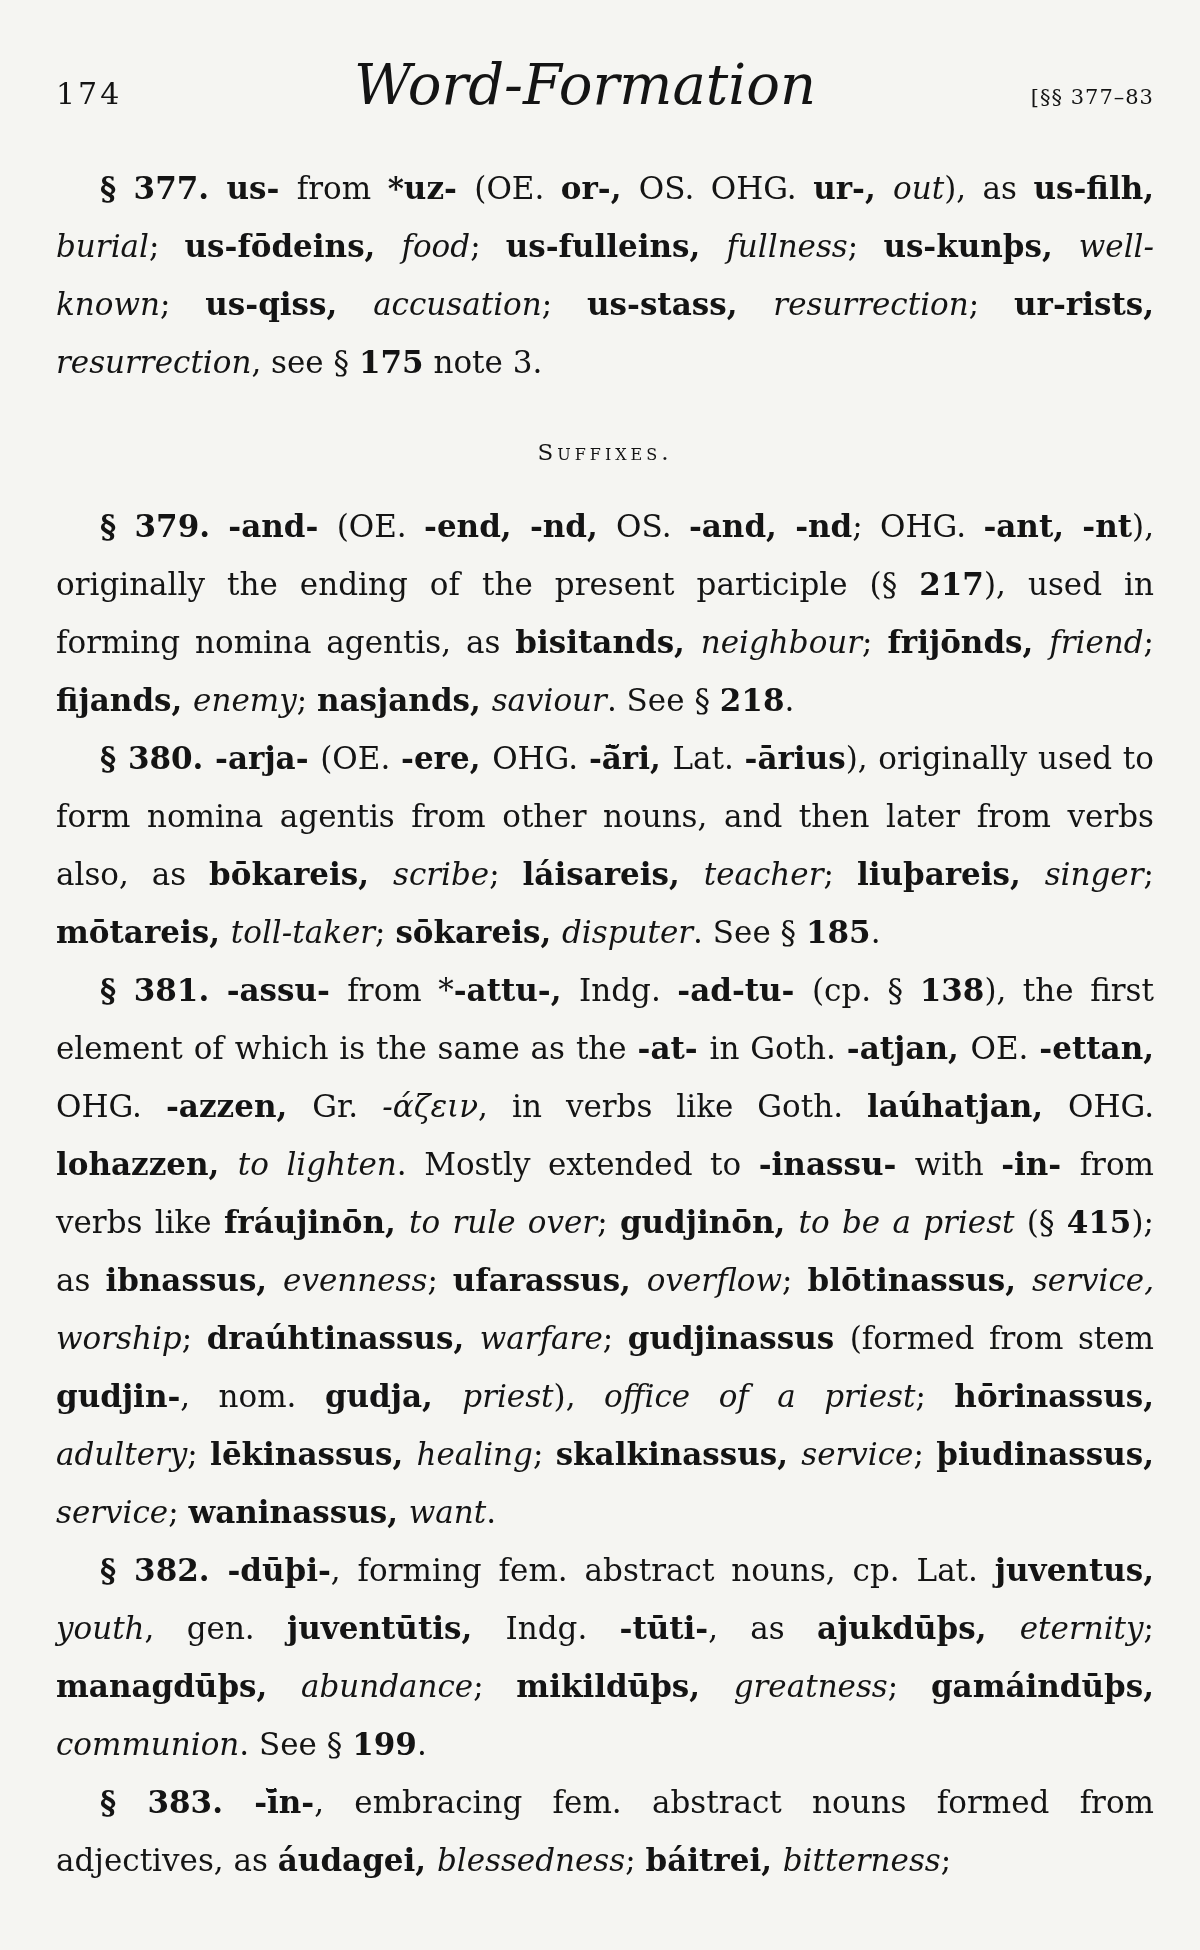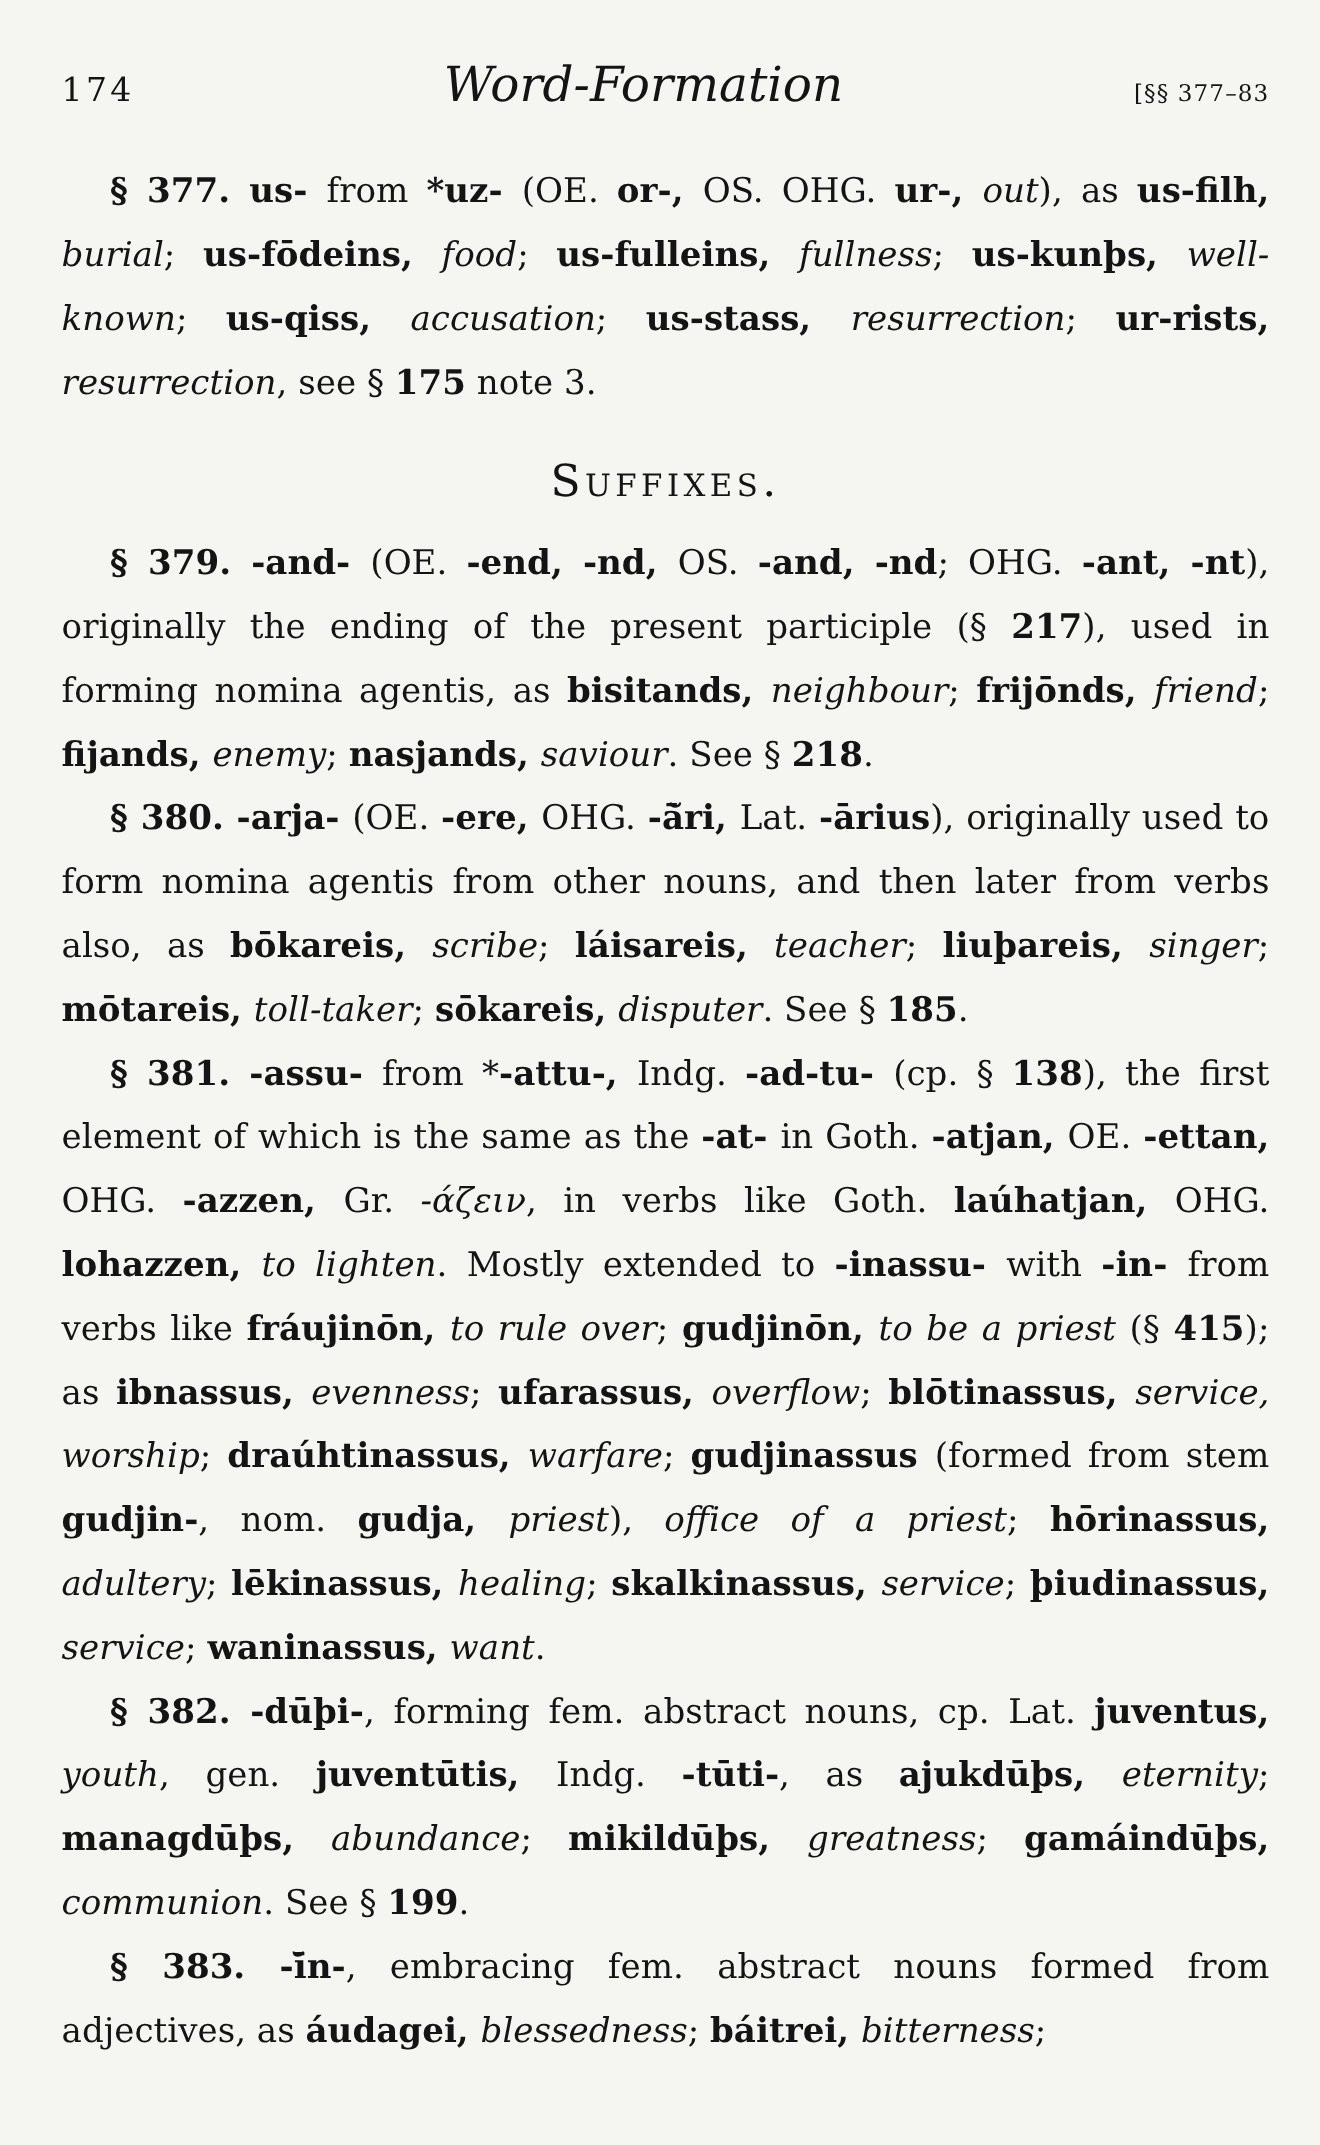--- a/index.html
+++ b/index.html
@@ -19,21 +19,21 @@
     align-items: baseline;
     justify-content: space-between;
     margin-bottom: 42px;
   }
   .page-number {
     font-size: 30px;
     letter-spacing: 3px;
     width: 180px;
   }
   .page-title {
-    font-size: 44px;
+    font-size: 56px;
     font-style: italic;
     text-align: center;
     flex: 1;
   }
   .section-range {
     font-size: 21px;
     width: 220px;
     text-align: right;
     letter-spacing: 1px;
   }
@@ -47,21 +47,21 @@
     margin: 0;
   }
   .goth  { font-weight: bold; }
   .gloss { font-style: italic; }
   .plain { }
   .section-heading {
     text-align: center;
     text-indent: 0;
     font-variant: small-caps;
     letter-spacing: 4px;
-    font-size: 40px;
+    font-size: 23px;
     margin: 32px 0 16px 0;
   }
 </style>
 </head>
 <body>
 
 <div class="page">
   <div class="running-header">
     <div class="page-number">174</div>
     <div class="page-title">Word-Formation</div>

